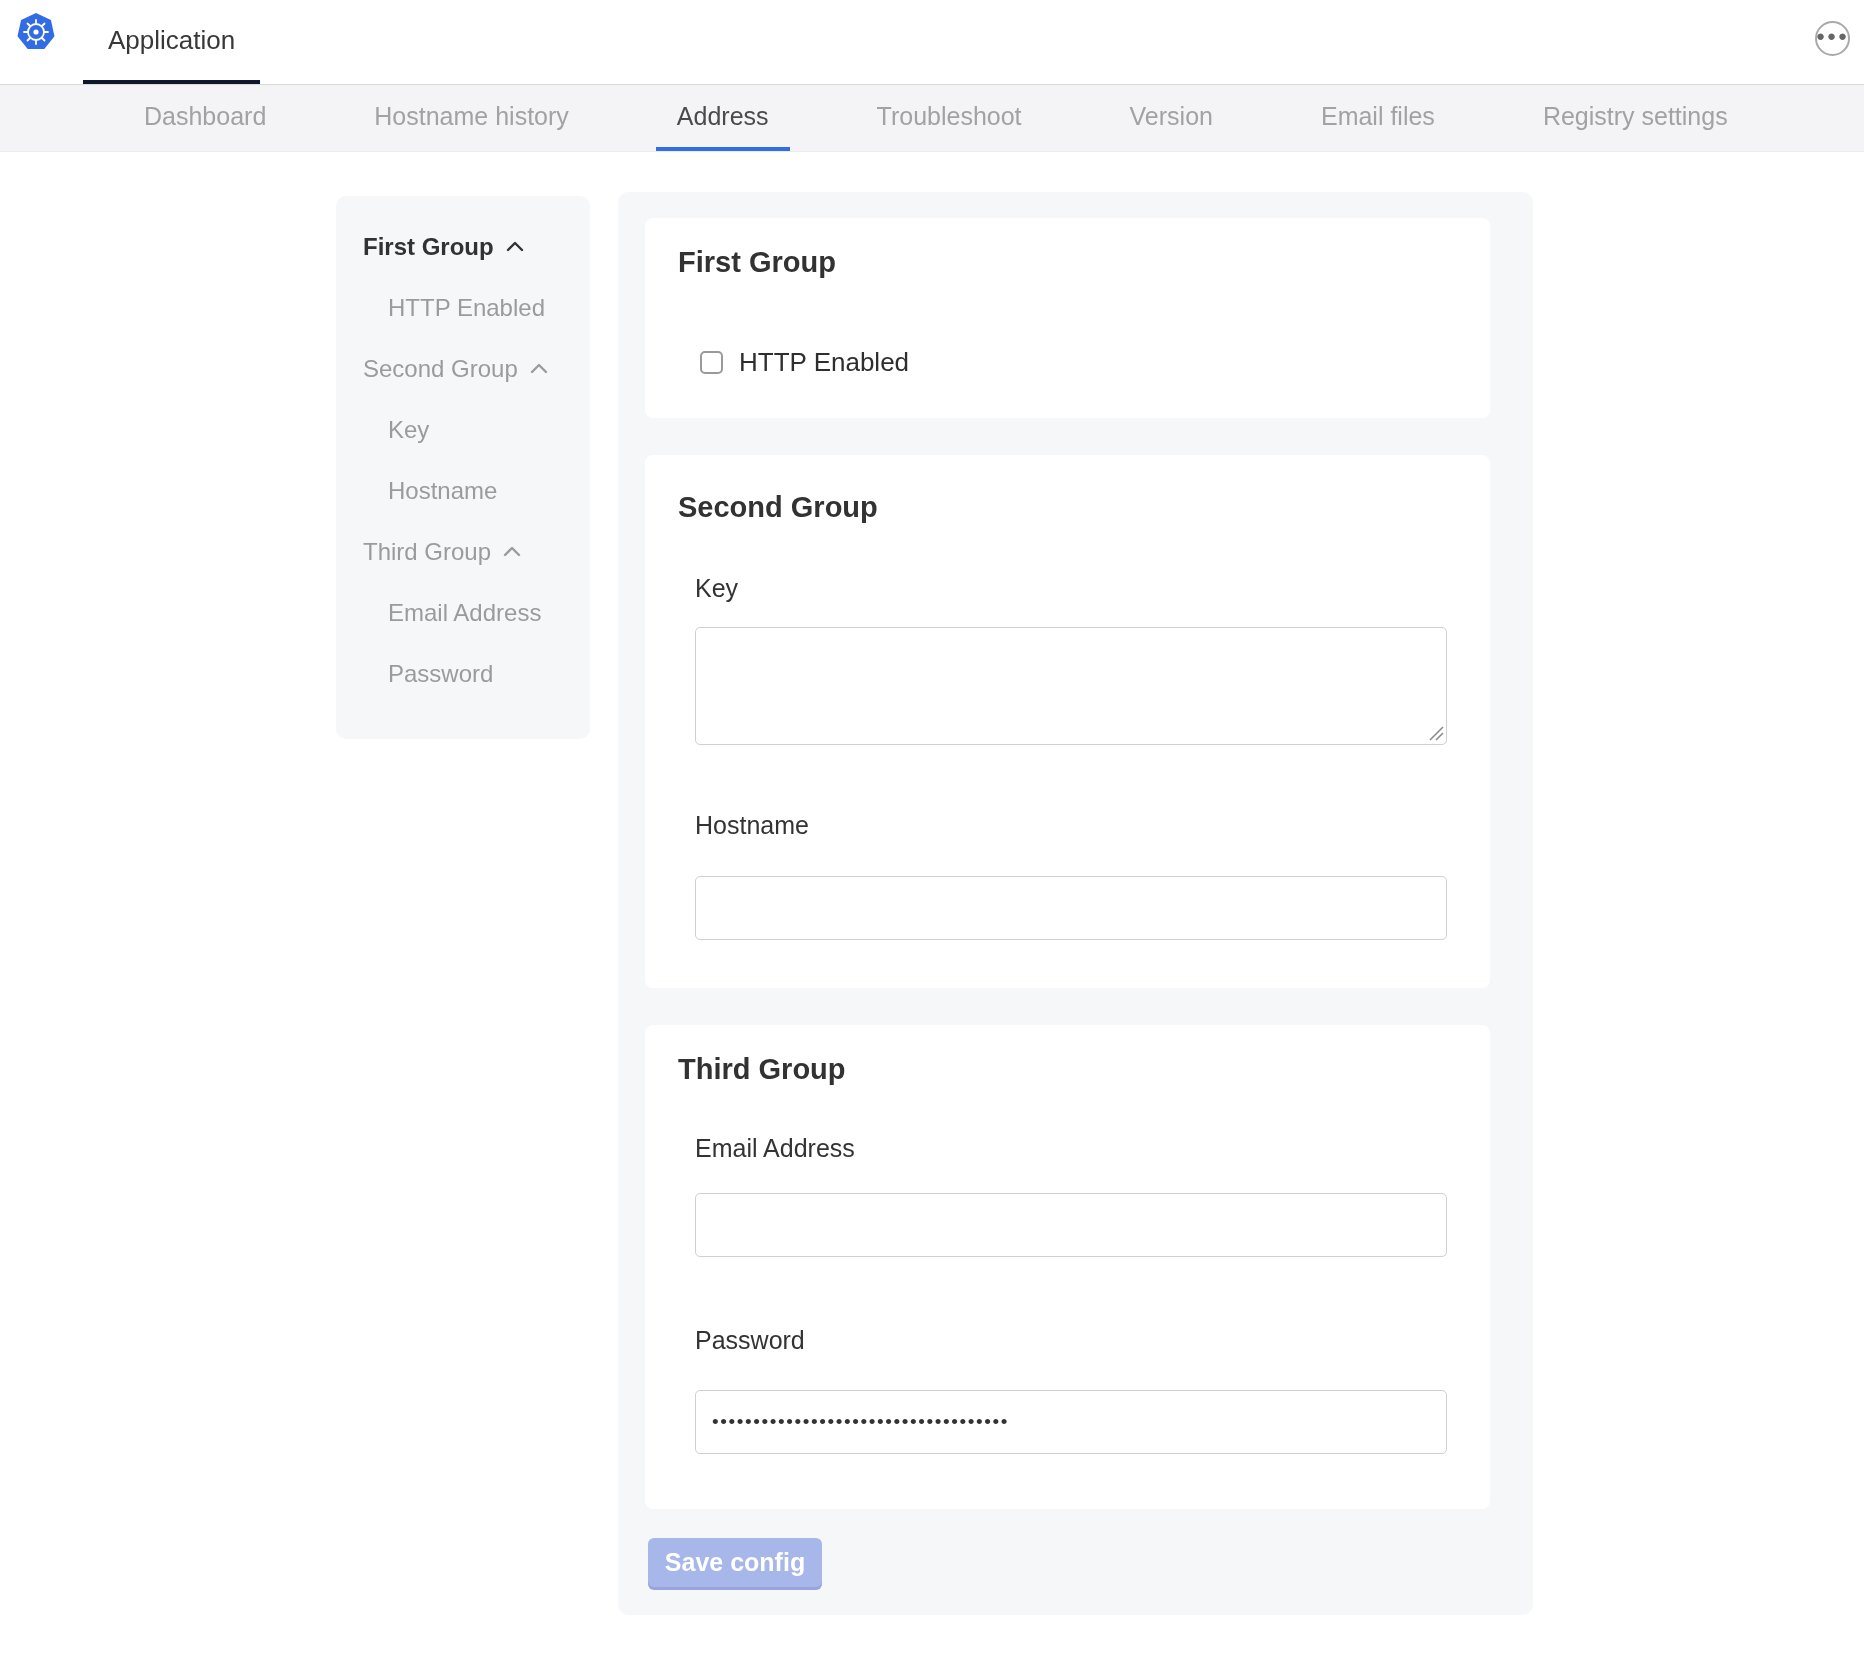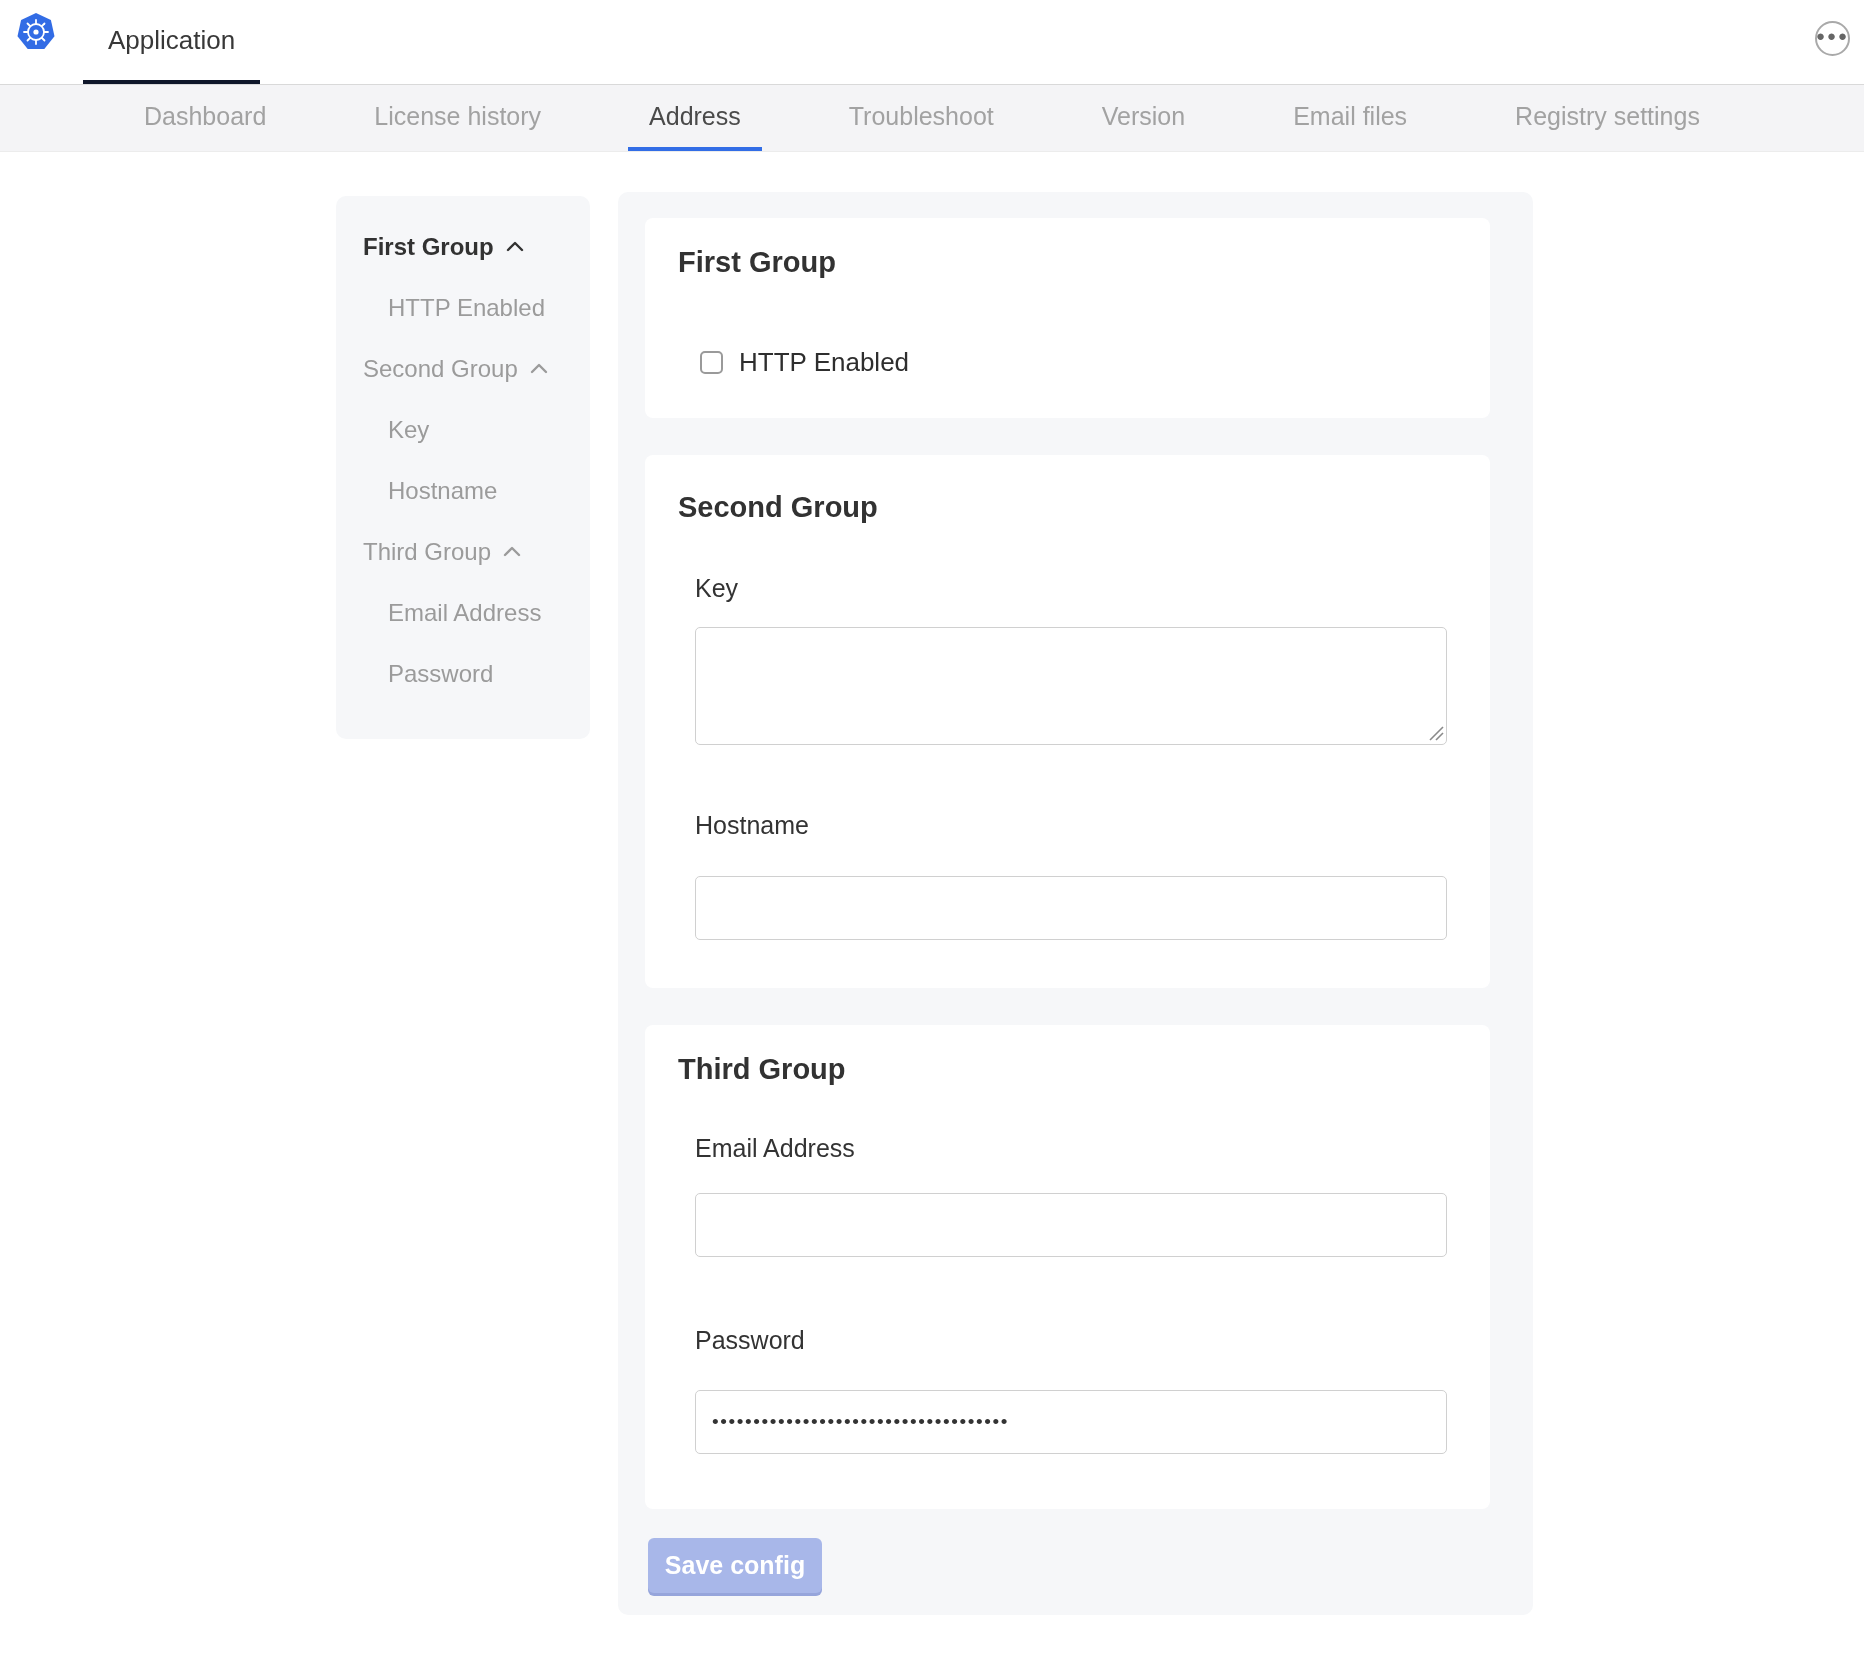--- a/index.html
+++ b/index.html
@@ -56,21 +56,21 @@
   .ta-grip { position:absolute; right:3px; bottom:4px; cursor:nwse-resize; }
 
   .check-row { position:absolute; left:55px; top:129px; display:flex; align-items:center; }
   .check-row input { appearance:none; -webkit-appearance:none; width:23px; height:23px;
                      border:2px solid #9a9a9a; border-radius:5px; background:#fff;
                      cursor:pointer; margin:0; }
   .check-row label { font-size:26px; color:#2e2e2e; margin-left:16px; cursor:pointer; }
 
   .pw-input { letter-spacing:1.6px; font-size:19px; }
 
-  .save-btn { position:absolute; left:30px; top:1346px; width:174px; height:55px;
+  .save-btn { position:absolute; left:30px; top:1346px; width:174px; height:49px;
               background:#a8b7e9; color:#fff; font-weight:bold; font-size:25px;
               border:none; border-radius:6px; box-shadow:0 3px 0 #96a5db;
               font-family:"Liberation Sans", sans-serif; cursor:default; }
 </style>
 </head>
 <body>
 
 <div class="screen">
 
   <div class="topbar">
@@ -86,21 +86,21 @@
       <circle cx="20" cy="20" r="2.6" fill="#fff"></circle>
     </svg>
     <div class="app-tab">Application</div>
     <div class="more-btn">
       <span>●●●</span>
     </div>
   </div>
 
   <div class="navbar">
     <div class="nav-tab">Dashboard</div>
-    <div class="nav-tab">License history</div>
+    <div class="nav-tab">Hostname history</div>
     <div class="nav-tab active">Address</div>
     <div class="nav-tab">Troubleshoot</div>
     <div class="nav-tab">Version</div>
     <div class="nav-tab">Email files</div>
     <div class="nav-tab">Registry settings</div>
   </div>
 
   <div class="side-card">
     <div class="side-item group active">
       <span>First Group</span>

